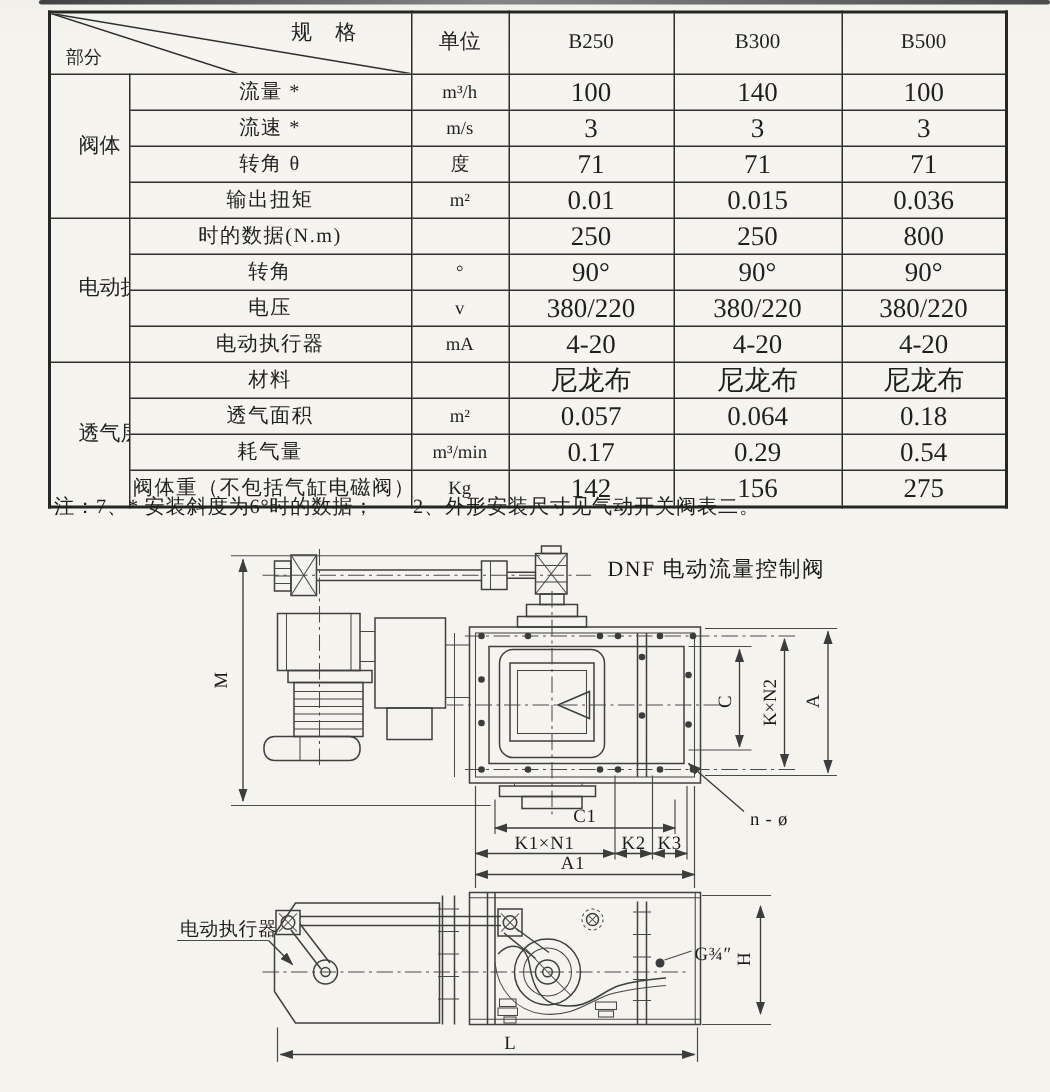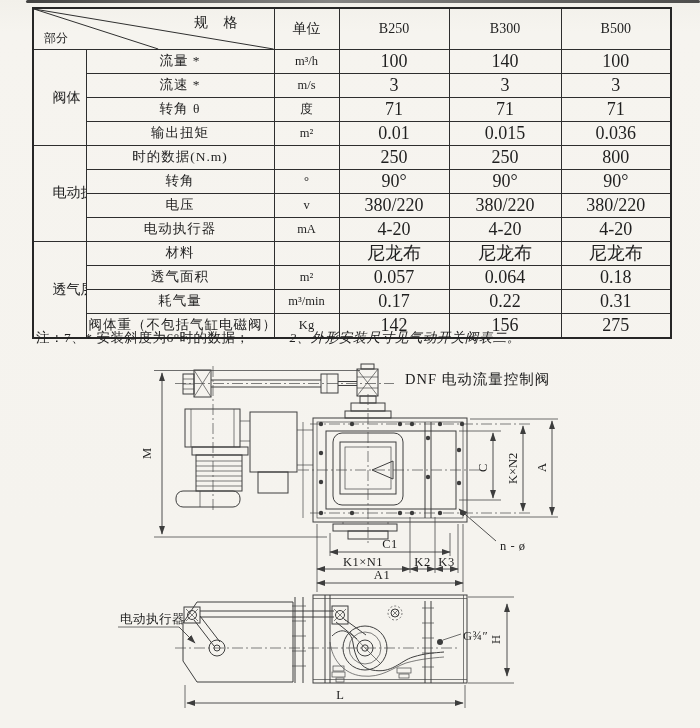--- a/index.html
+++ b/index.html
@@ -36,21 +36,21 @@
   td.group{padding:0;}
   td.group .vtext{width:1.05em;margin:0 auto;text-align:center;font-size:14px;}
   td.group .g1{line-height:33px;}
   td.group .g2{line-height:18.2px;}
   td.group .g3{line-height:29px;}
   td.unit{font-size:12.5px;}
   td.val{font-size:18px;}
   td.rowlbl{letter-spacing:1px;}
   
   .note{position:absolute;left:36px;top:329px;font-size:13.5px;letter-spacing:.5px;white-space:nowrap;}
-  .note .n2{margin-left:36px;font-style:italic;}
+  .note .n2{margin-left:22px;}
   
   svg.draw{position:absolute;left:0;top:0;width:700px;height:728px;}
   .ln{stroke:#3f3f3f;stroke-width:1;fill:none;}
   .thin{stroke:#474747;stroke-width:.7;fill:none;}
   .cl{stroke:#4a4a4a;stroke-width:.7;fill:none;stroke-dasharray:11 3 2 3;}
   .dim{stroke:#3d3d3d;stroke-width:.9;fill:none;marker-start:url(#arr);marker-end:url(#arr);}
   .ldr{stroke:#3d3d3d;stroke-width:.9;fill:none;}
   .ext{stroke:#4a4a4a;stroke-width:.8;fill:none;}
   .blt{fill:#3c3c3c;stroke:none;}
   text.d{font-family:"Liberation Serif","DejaVu Serif",serif;font-size:12.5px;fill:#1d1d1d;}
@@ -165,22 +165,22 @@
         <td class="rowlbl">透气面积</td>
         <td class="unit">m²</td>
         <td class="val">0.057</td>
         <td class="val">0.064</td>
         <td class="val">0.18</td>
       </tr>
       <tr>
         <td class="rowlbl">耗气量</td>
         <td class="unit">m³/min</td>
         <td class="val">0.17</td>
-        <td class="val">0.22</td>
-        <td class="val">0.31</td>
+        <td class="val">0.29</td>
+        <td class="val">0.54</td>
       </tr>
       <tr>
         <td class="rowlbl">阀体重（不包括气缸电磁阀）</td>
         <td class="unit">Kg</td>
         <td class="val">142</td>
         <td class="val">156</td>
         <td class="val">275</td>
       </tr>
     </tbody>
   </table>

